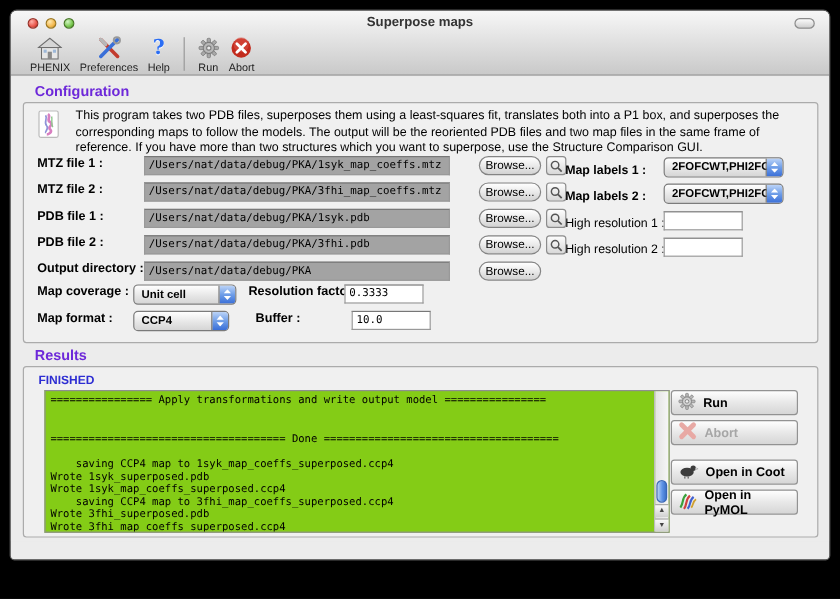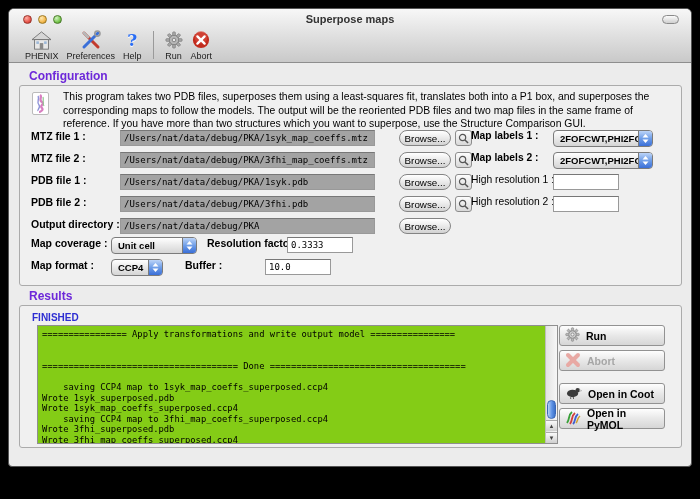--- a/index.html
+++ b/index.html
@@ -42,21 +42,21 @@
   
   .frow { position:absolute; left:11px; height:18px; display:flex; align-items:flex-start; }
   .frow > .flabel { width:89px; font-size:10.5px; font-weight:bold; white-space:nowrap; }
   .pathinput { width:255px; height:16px; border:1px solid #999; border-top-color:#777; background:#a3a3a3;
     font-family:"DejaVu Sans Mono", monospace; font-size:9px; padding:0 3px; color:#000; }
   .browse { margin-left:24px; width:52px; height:16px; border:1px solid #848484; border-radius:8px;
     background:linear-gradient(#ffffff,#ececec 45%,#d2d2d2); font-size:9.8px; color:#000;
     font-family:"Liberation Sans", sans-serif; }
   .mag { margin-left:4px; width:17px; height:16px; border:1px solid #8c8c8c; border-radius:3px;
     background:linear-gradient(#fdfdfd,#d8d8d8); display:flex; align-items:center; justify-content:center; padding:0; }
-  .rrow { position:absolute; left:451px; height:18px; display:flex; align-items:flex-start; }
+  .rrow { position:absolute; left:451px; height:18px; display:flex; align-items:flex-end; }
   .rrow > .rlabel-b { width:82px; font-size:10.3px; font-weight:bold; white-space:nowrap; }
   .rrow > .rlabel-n { width:82px; font-size:10.3px; white-space:nowrap; }
   .popup { position:relative; height:17px; border:1px solid #7b7b7b; border-radius:4px;
     background:linear-gradient(#ffffff,#e9e9e9 50%,#d5d5d5); display:flex; align-items:center;
     font-size:9.5px; font-weight:600; padding-left:6px; color:#000; overflow:hidden; cursor:default; }
   .popup .cap { position:absolute; right:0; top:0; bottom:0; width:14px;
     background:linear-gradient(#bcd4f8,#6f9ee8 50%,#3a6fd8); border-left:1px solid #7b7b7b;
     display:flex; flex-direction:column; align-items:center; justify-content:center; color:#fff; }
   .cap svg { display:block; }
   .smallinput { width:66px; height:16px; border:1px solid #999; border-top-color:#777; background:#fff;
@@ -270,21 +270,21 @@
                 <polygon points="3.5,0 6.5,3.4 0.5,3.4" fill="#fff"></polygon>
                 <polygon points="3.5,9 6.5,5.6 0.5,5.6" fill="#fff"></polygon>
               </svg>
             </span>
         </div>
         <label class="olabel-b" style="margin-left:10px; width:80px">Resolution factor :</label>
         <input class="smallinput" value="0.3333" style="">
       </div>
       <div class="frow" style="top:173px">
         <label class="olabel-b" style="width:80px">Map format :</label>
-        <div class="popup" style="width:52px">
+        <div class="popup" style="width:80px">
           <span>CCP4</span>
           <span class="cap">
               <svg width="7" height="9" viewBox="0 0 7 9">
                 <polygon points="3.5,0 6.5,3.4 0.5,3.4" fill="#fff"></polygon>
                 <polygon points="3.5,9 6.5,5.6 0.5,5.6" fill="#fff"></polygon>
               </svg>
             </span>
         </div>
         <label class="olabel-b" style="margin-left:22px; width:80px">Buffer :</label>
         <input class="smallinput" value="10.0" style="">

